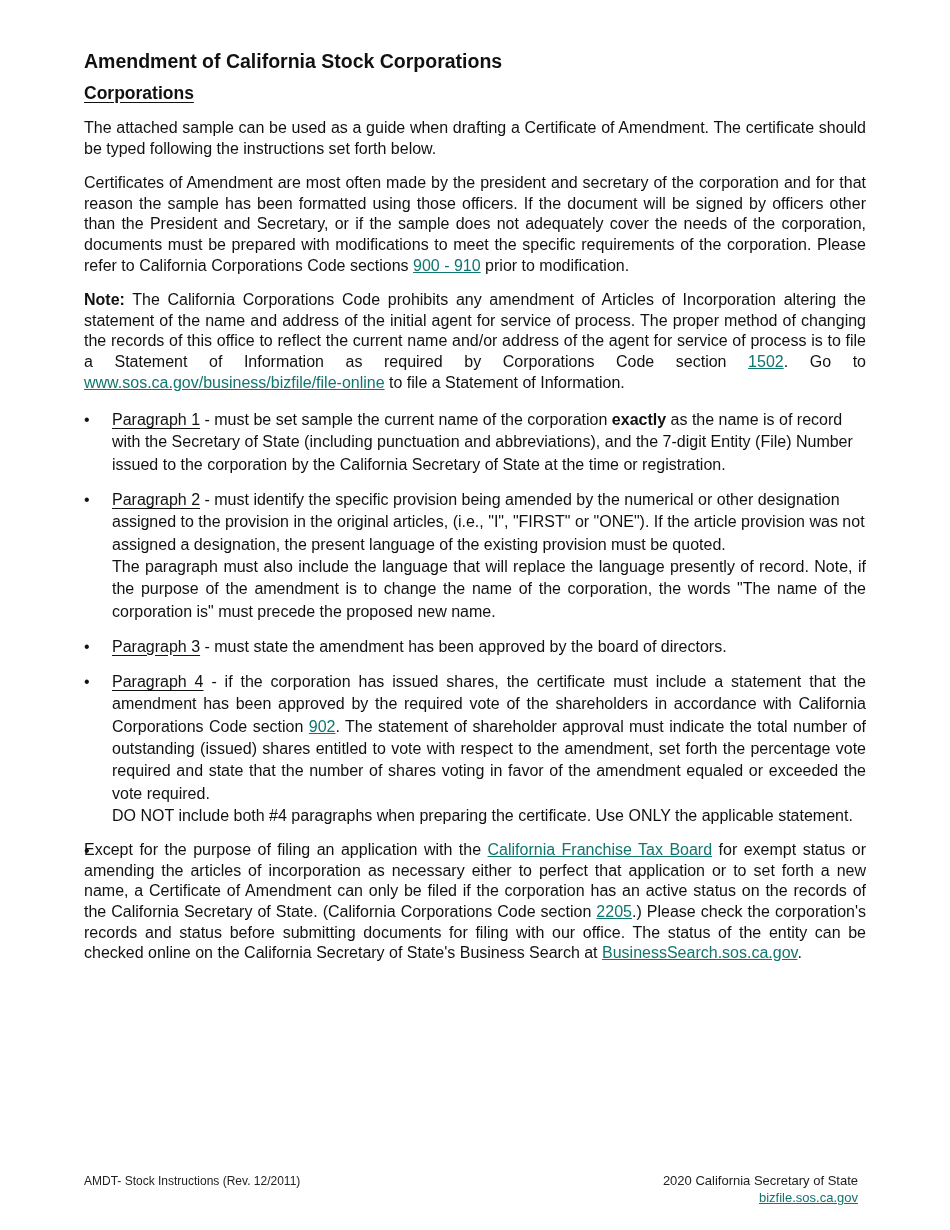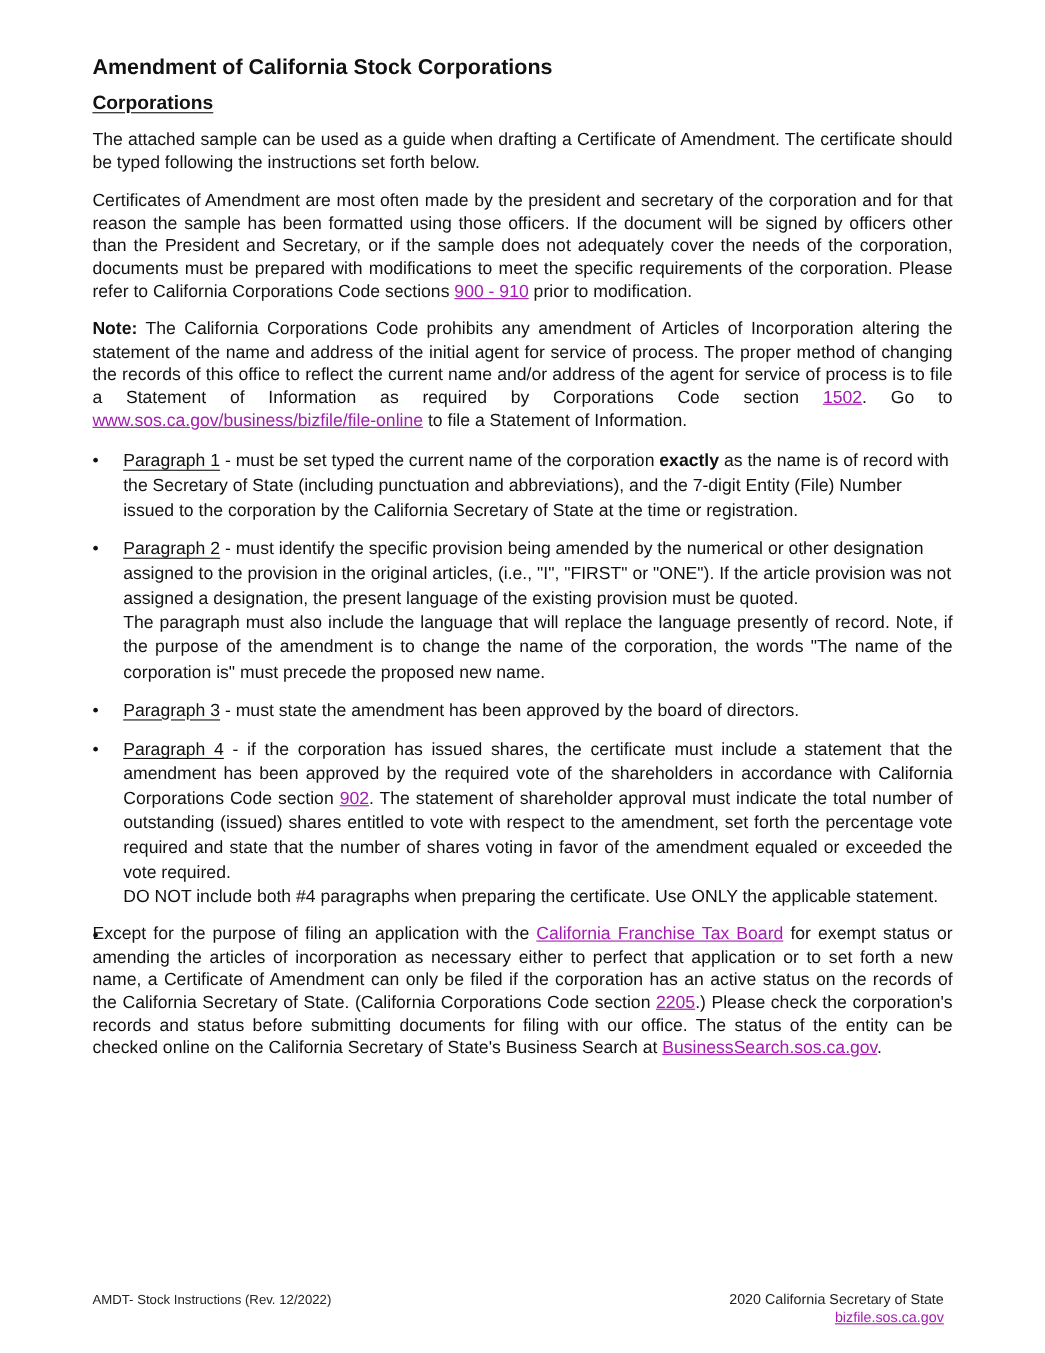--- a/index.html
+++ b/index.html
@@ -36,21 +36,21 @@
       text-decoration: underline;
       text-underline-offset: 3px;
       margin: 0 0 14px 0;
       line-height: 22px;
     }
     p {
       margin: 0 0 14px 0;
       text-align: justify;
     }
     a {
-      color: #a21caf;
+      color: #0f766e;
       text-decoration: underline;
     }
     ul.bullets {
       list-style: none;
       margin: 0;
       padding: 0;
     }
     ul.bullets li {
       position: relative;
       padding-left: 28px;
@@ -95,21 +95,21 @@
 
   <p>The attached sample can be used as a guide when drafting a Certificate of Amendment.  The certificate should be typed following the instructions set forth below.</p>
 
   <p><span>Certificates of Amendment are most often made by the president and secretary of the corporation and for that reason the sample has been formatted using those officers.  If the document will be signed by officers other than the President and Secretary, or if the sample does not adequately cover the needs of the corporation, documents must be prepared with modifications to meet the specific requirements of the corporation.  Please refer to California Corporations Code sections </span><a href="#">900 - 910</a><span> prior to modification.</span></p>
 
   <p style="margin-bottom:16px;"><b>Note:</b><span> The California Corporations Code prohibits any amendment of Articles of Incorporation altering the statement of the name and address of the initial agent for service of process. The proper method of changing the records of this office to reflect the current name and/or address of the agent for service of process is to file a Statement of Information as required by Corporations Code section </span><a href="#">1502</a><span>. Go to </span><a href="#">www.sos.ca.gov/business/bizfile/file-online</a><span> to file a Statement of Information.</span></p>
 
   <ul class="bullets">
     <li>
       <span class="bullet">•</span>
-      <span class="para-label">Paragraph 1</span><span> - must be set typed the current name of the corporation </span><b>exactly</b><span> as the name is of record with the Secretary of State (including punctuation and abbreviations), and the 7-digit Entity (File) Number issued to the corporation by the California Secretary of State at the time or registration.</span>
+      <span class="para-label">Paragraph 1</span><span> - must be set sample the current name of the corporation </span><b>exactly</b><span> as the name is of record with the Secretary of State (including punctuation and abbreviations), and the 7-digit Entity (File) Number issued to the corporation by the California Secretary of State at the time or registration.</span>
     </li>
     <li>
       <span class="bullet">•</span>
       <span class="para-label">Paragraph 2</span><span> - must identify the specific provision being amended by the numerical or other designation assigned to the provision in the original articles, (i.e., "I", "FIRST" or "ONE").  If the article provision was not assigned a designation, the present language of the existing provision must be quoted.</span>
       <div style="text-align:justify;">The paragraph must also include the language that will replace the language presently of record.  Note, if the purpose of the amendment is to change the name of the corporation, the words "The name of the corporation is" must precede the proposed new name.</div>
     </li>
     <li>
       <span class="bullet">•</span>
       <span class="para-label">Paragraph 3</span><span> - must state the amendment has been approved by the board of directors.</span>
     </li>
@@ -119,17 +119,17 @@
       <div style="text-align:left;">DO NOT include both #4 paragraphs when preparing the certificate.  Use ONLY the applicable statement.</div>
     </li>
     <li style="text-align:justify;">
       <span class="bullet">•</span>
     </li>
   </ul>
 
   <p><span>Except for the purpose of filing an application with the </span><a href="#">California Franchise Tax Board</a><span> for exempt status or amending the articles of incorporation as necessary either to perfect that application or to set forth a new name, a Certificate of Amendment can only be filed if the corporation has an active status on the records of the California Secretary of State. (California Corporations Code section </span><a href="#">2205</a><span>.) Please check the corporation's records and status before submitting documents for filing with our office. The status of the entity can be checked online on the California Secretary of State's Business Search at </span><a href="#">BusinessSearch.sos.ca.gov</a><span>.</span></p>
 </div>
 
-<div class="footer-left">AMDT- Stock Instructions (Rev. 12/2022)</div>
+<div class="footer-left">AMDT- Stock Instructions (Rev. 12/2011)</div>
 <div class="footer-right">
   <div>2020 California Secretary of State</div>
   <a href="#">bizfile.sos.ca.gov</a>
 </div>
 
 </body></html>

